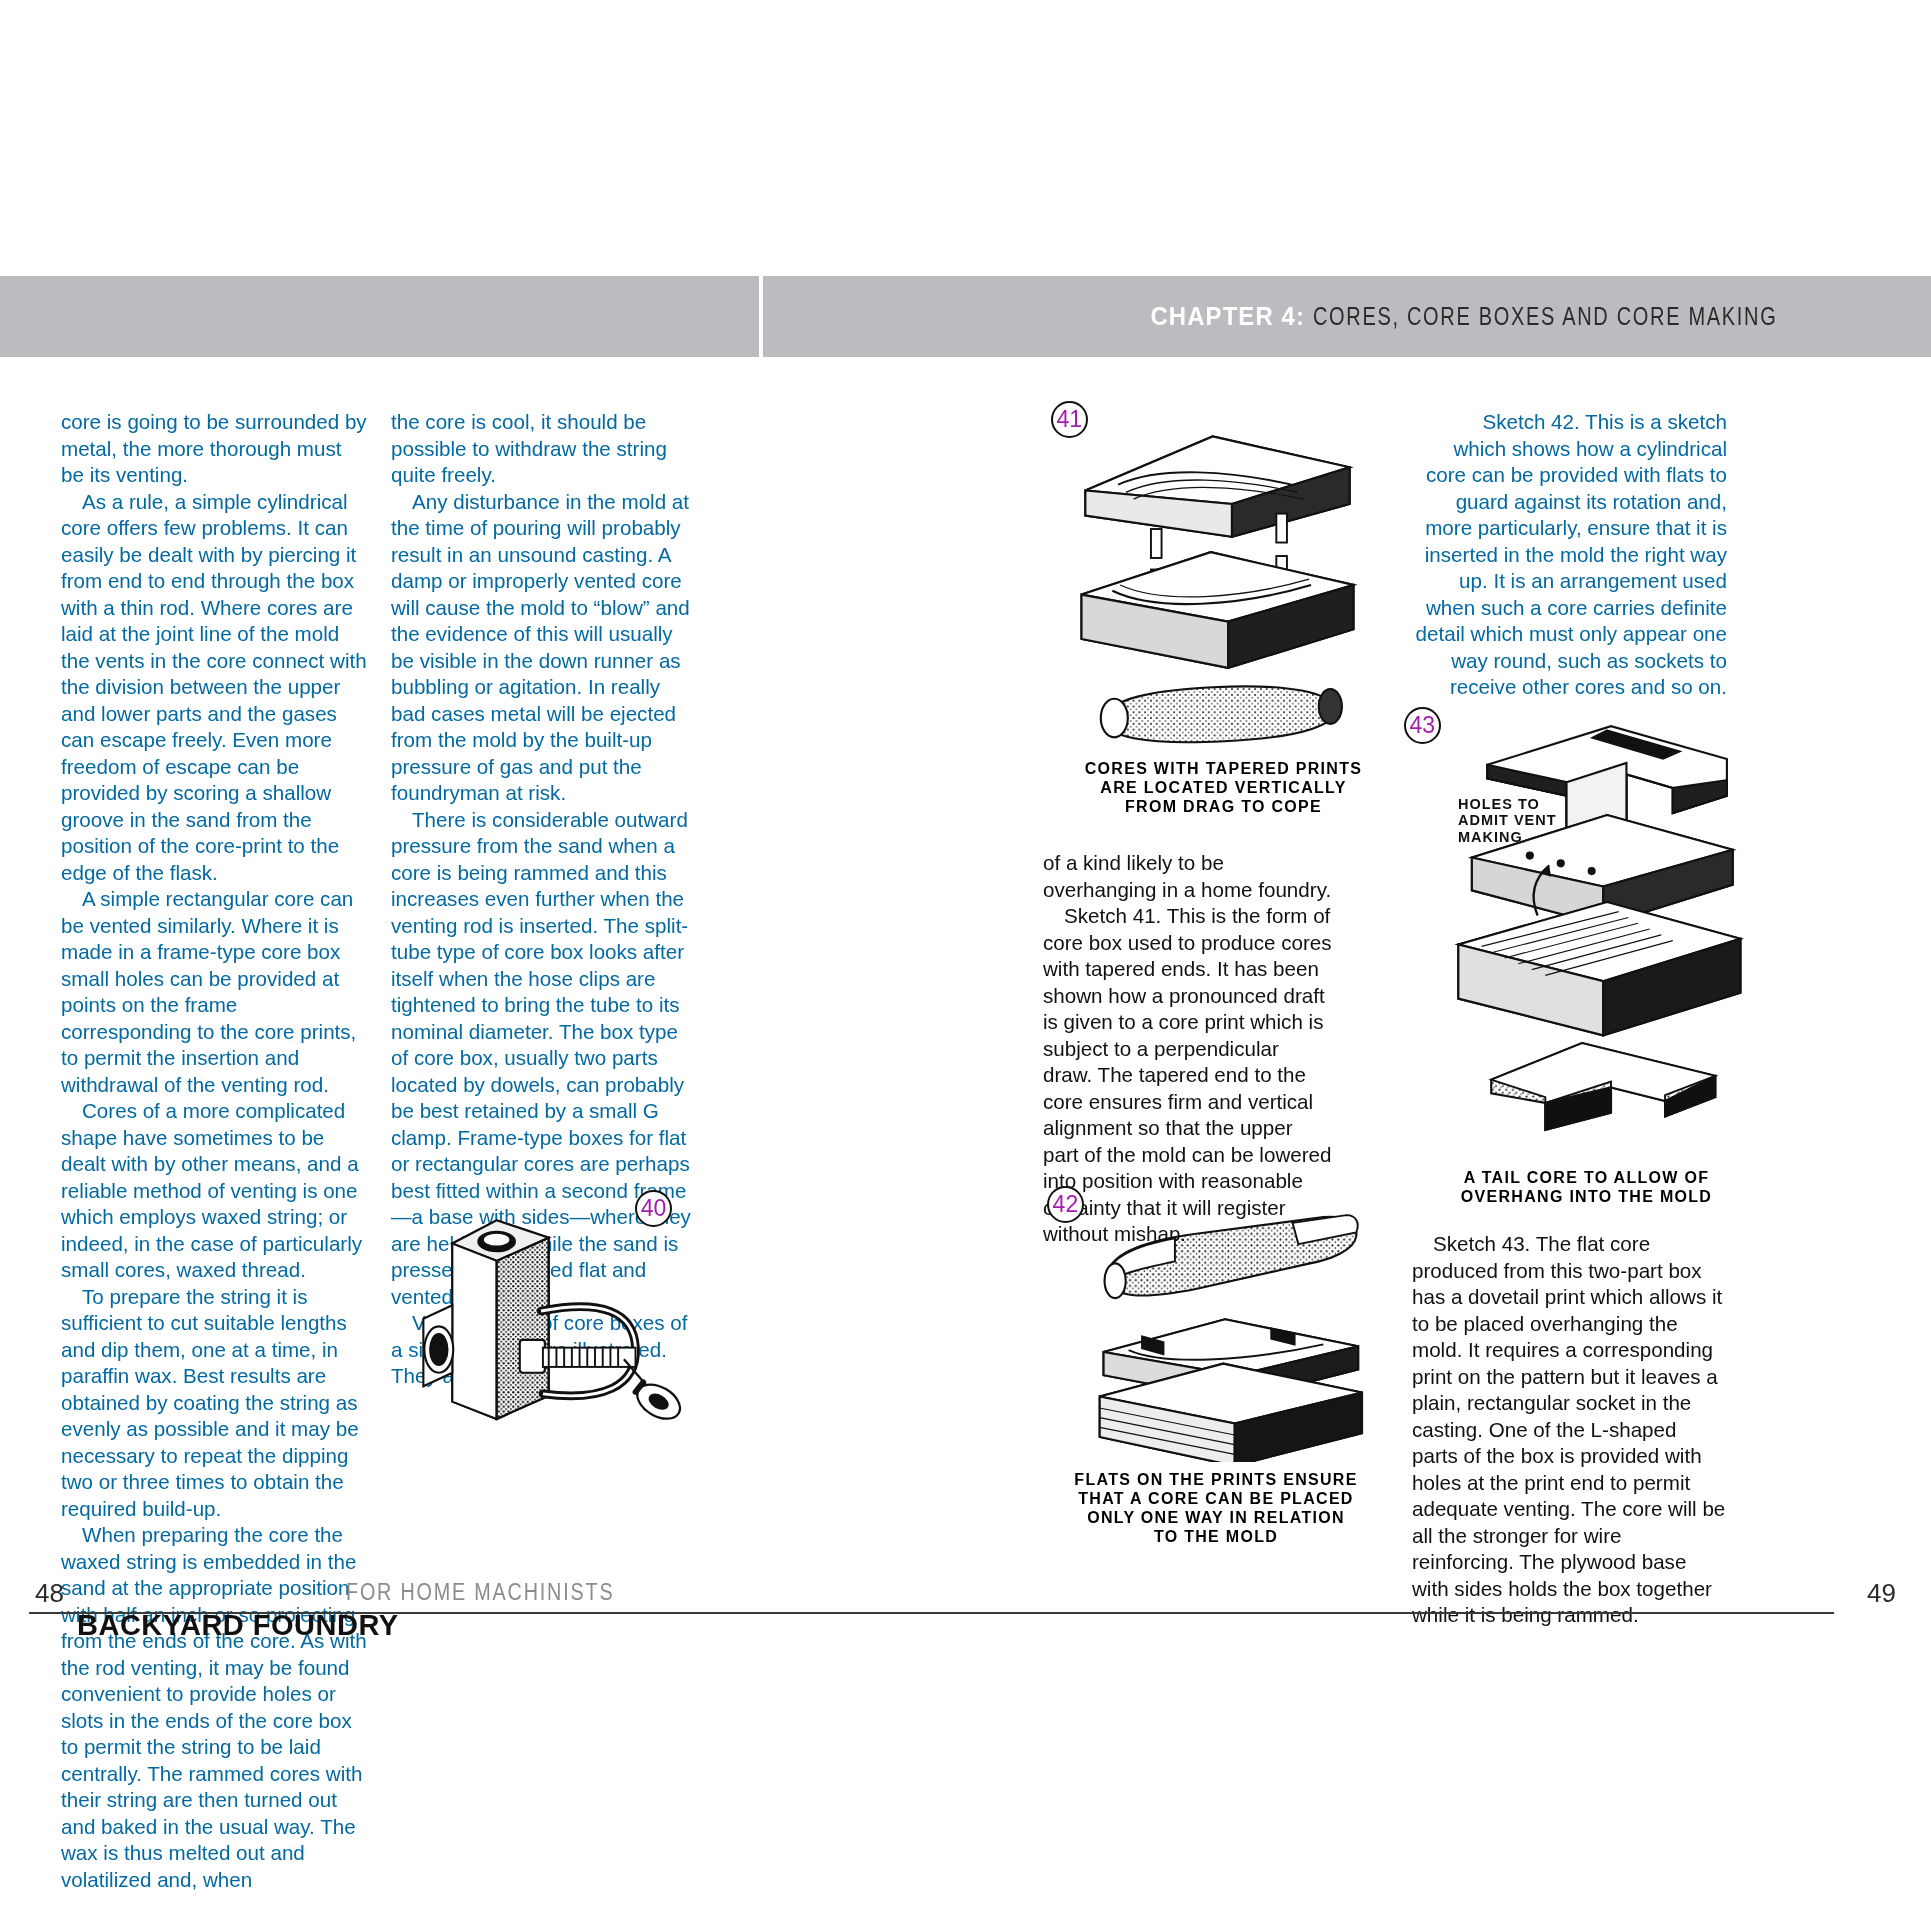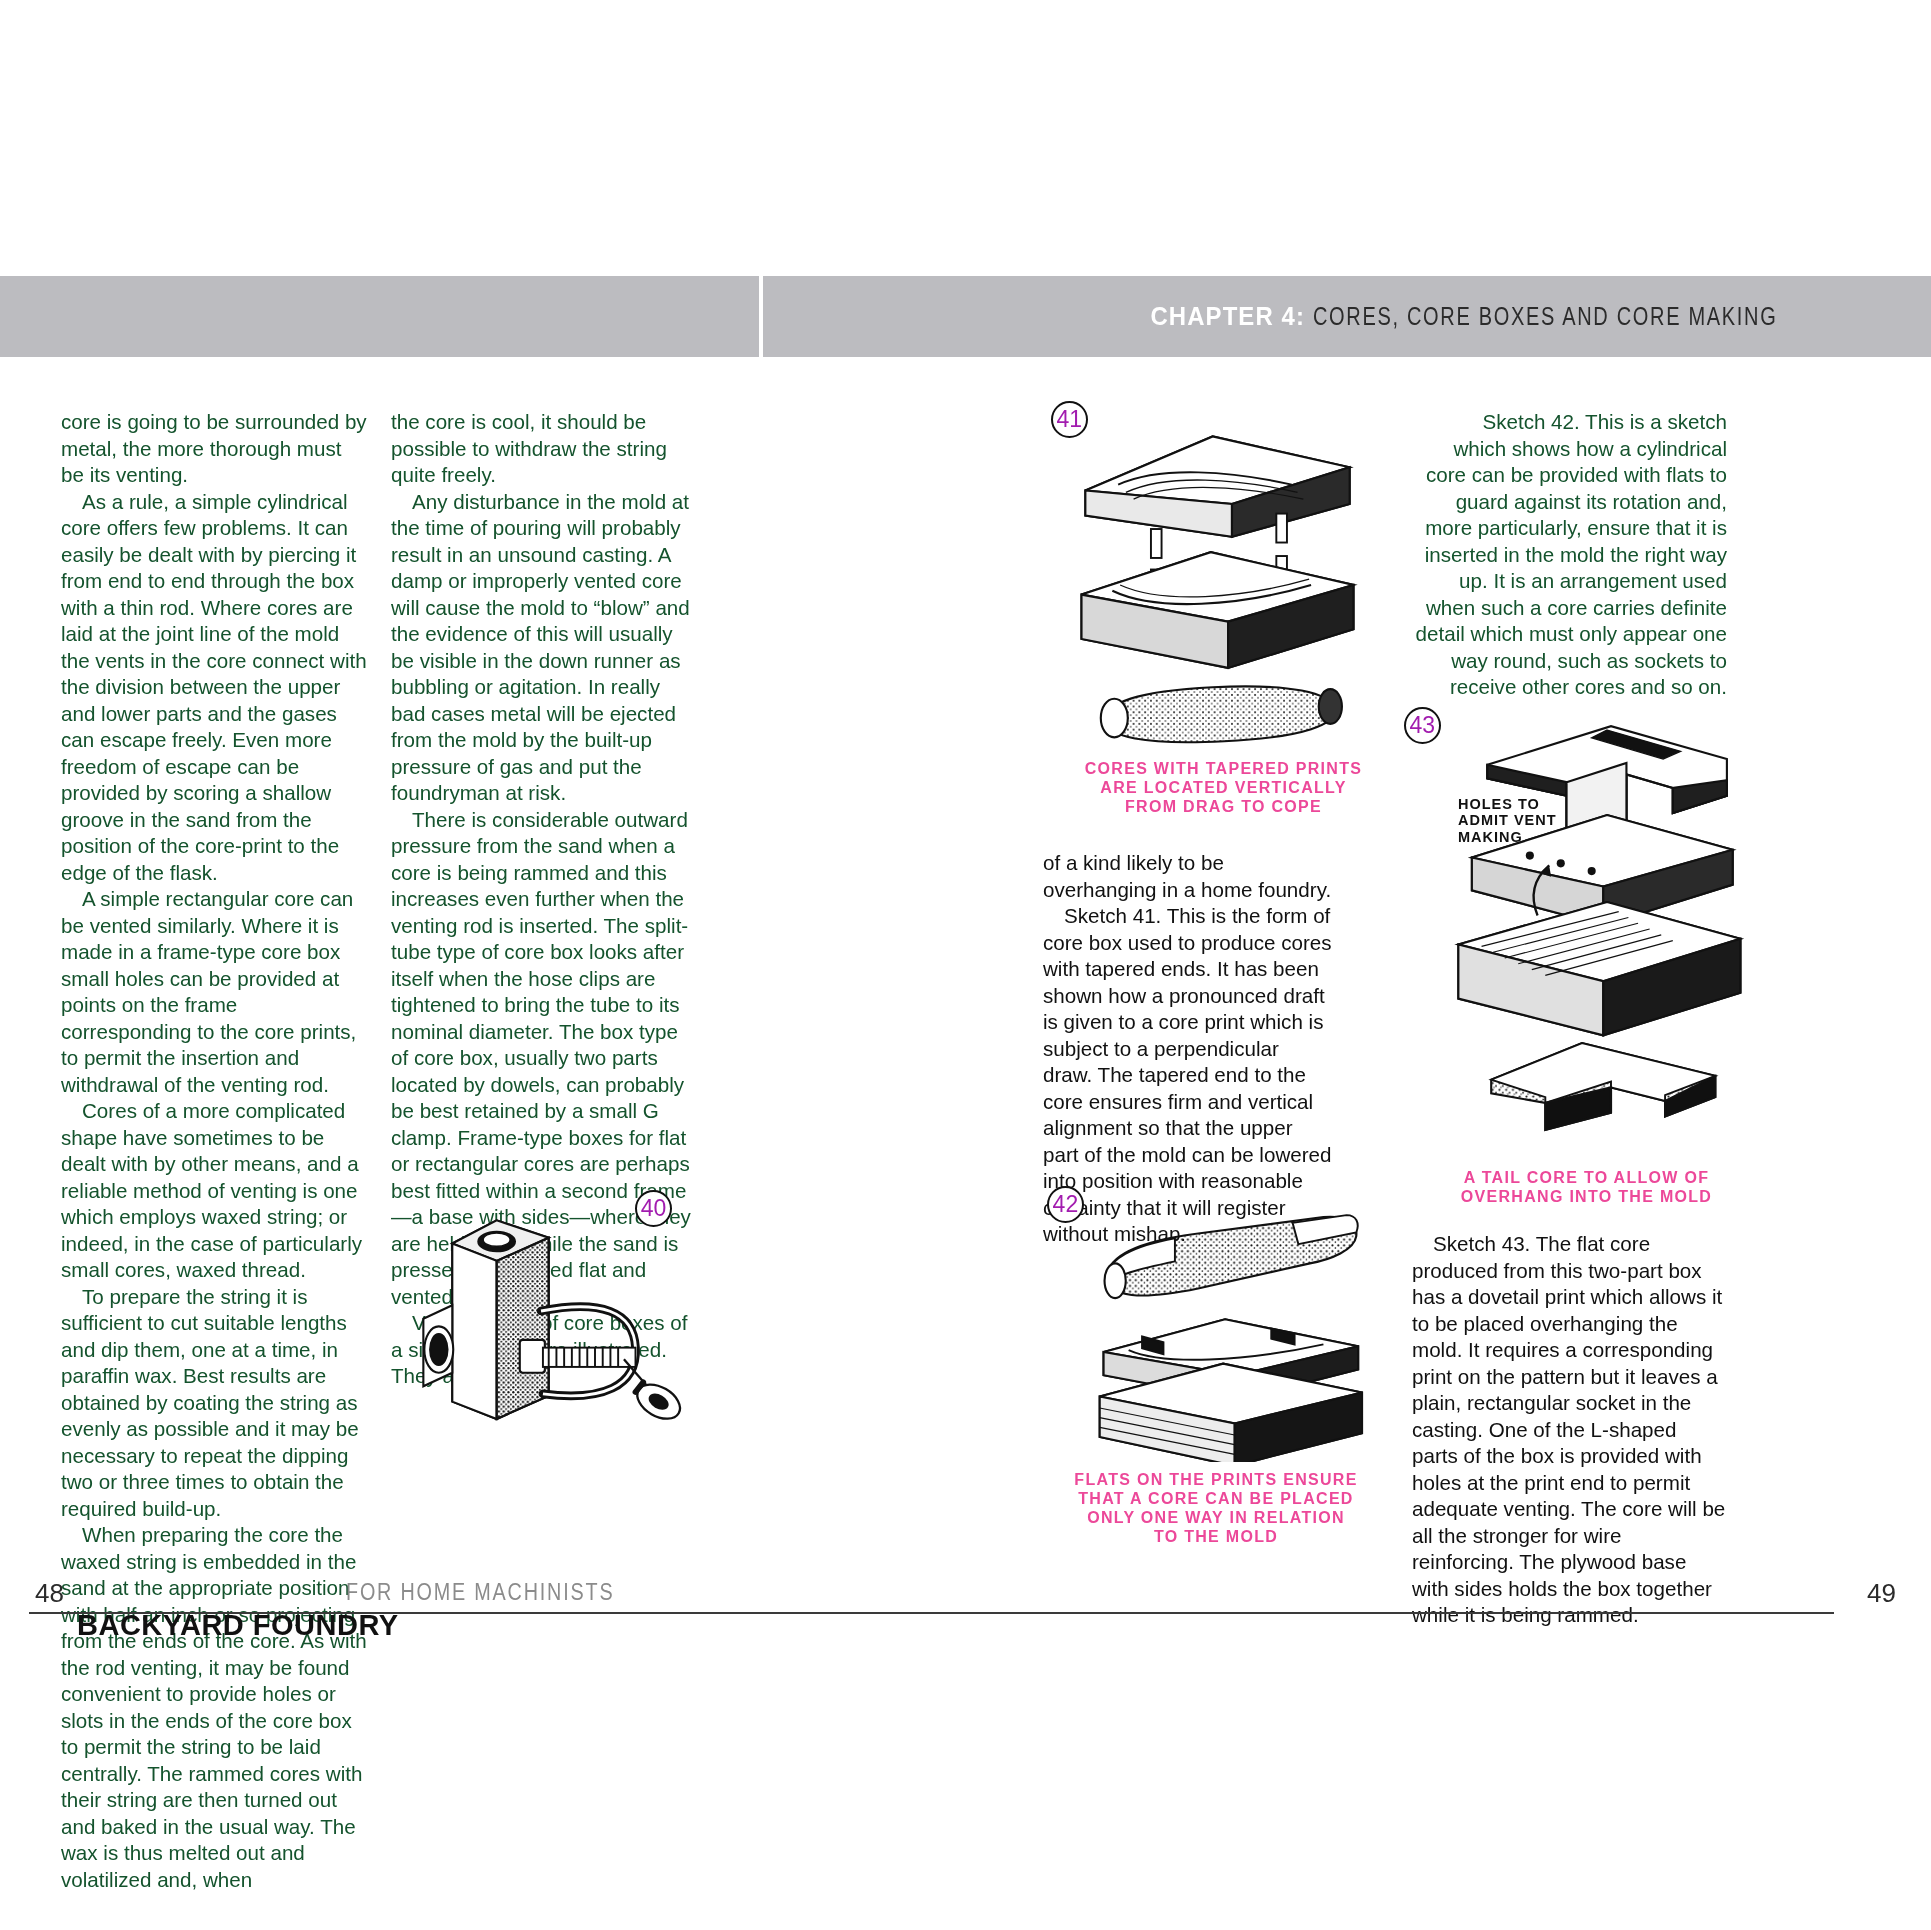--- a/index.html
+++ b/index.html
@@ -77,21 +77,21 @@
     transform: scaleX(0.8);
     transform-origin: left center;
   }
 
   
   .col {
     position: absolute;
     top: 409px;
     font-size: 20.6px;
     line-height: 26.5px;
-    color: #14532d;
+    color: #0369a1;
     text-align: left;
     font-family: "Liberation Sans", sans-serif;
   }
   .col p {
     margin: 0;
     text-indent: 21px;
   }
   .col p.noindent {
     text-indent: 0;
   }
@@ -133,21 +133,21 @@
     font-family: "Liberation Sans", sans-serif;
     background: #fff;
   }
   .fig-caption {
     position: absolute;
     font-family: "Liberation Sans", sans-serif;
     font-weight: bold;
     font-size: 16px;
     line-height: 19px;
     letter-spacing: 1.3px;
-    color: #ec4899;
+    color: #000000;
     white-space: pre-line;
   }
   .fig-caption.center { text-align: center; }
   .fig-label {
     position: absolute;
     font-family: "Liberation Sans", sans-serif;
     font-weight: bold;
     font-size: 14.5px;
     line-height: 16.4px;
     letter-spacing: 1px;

